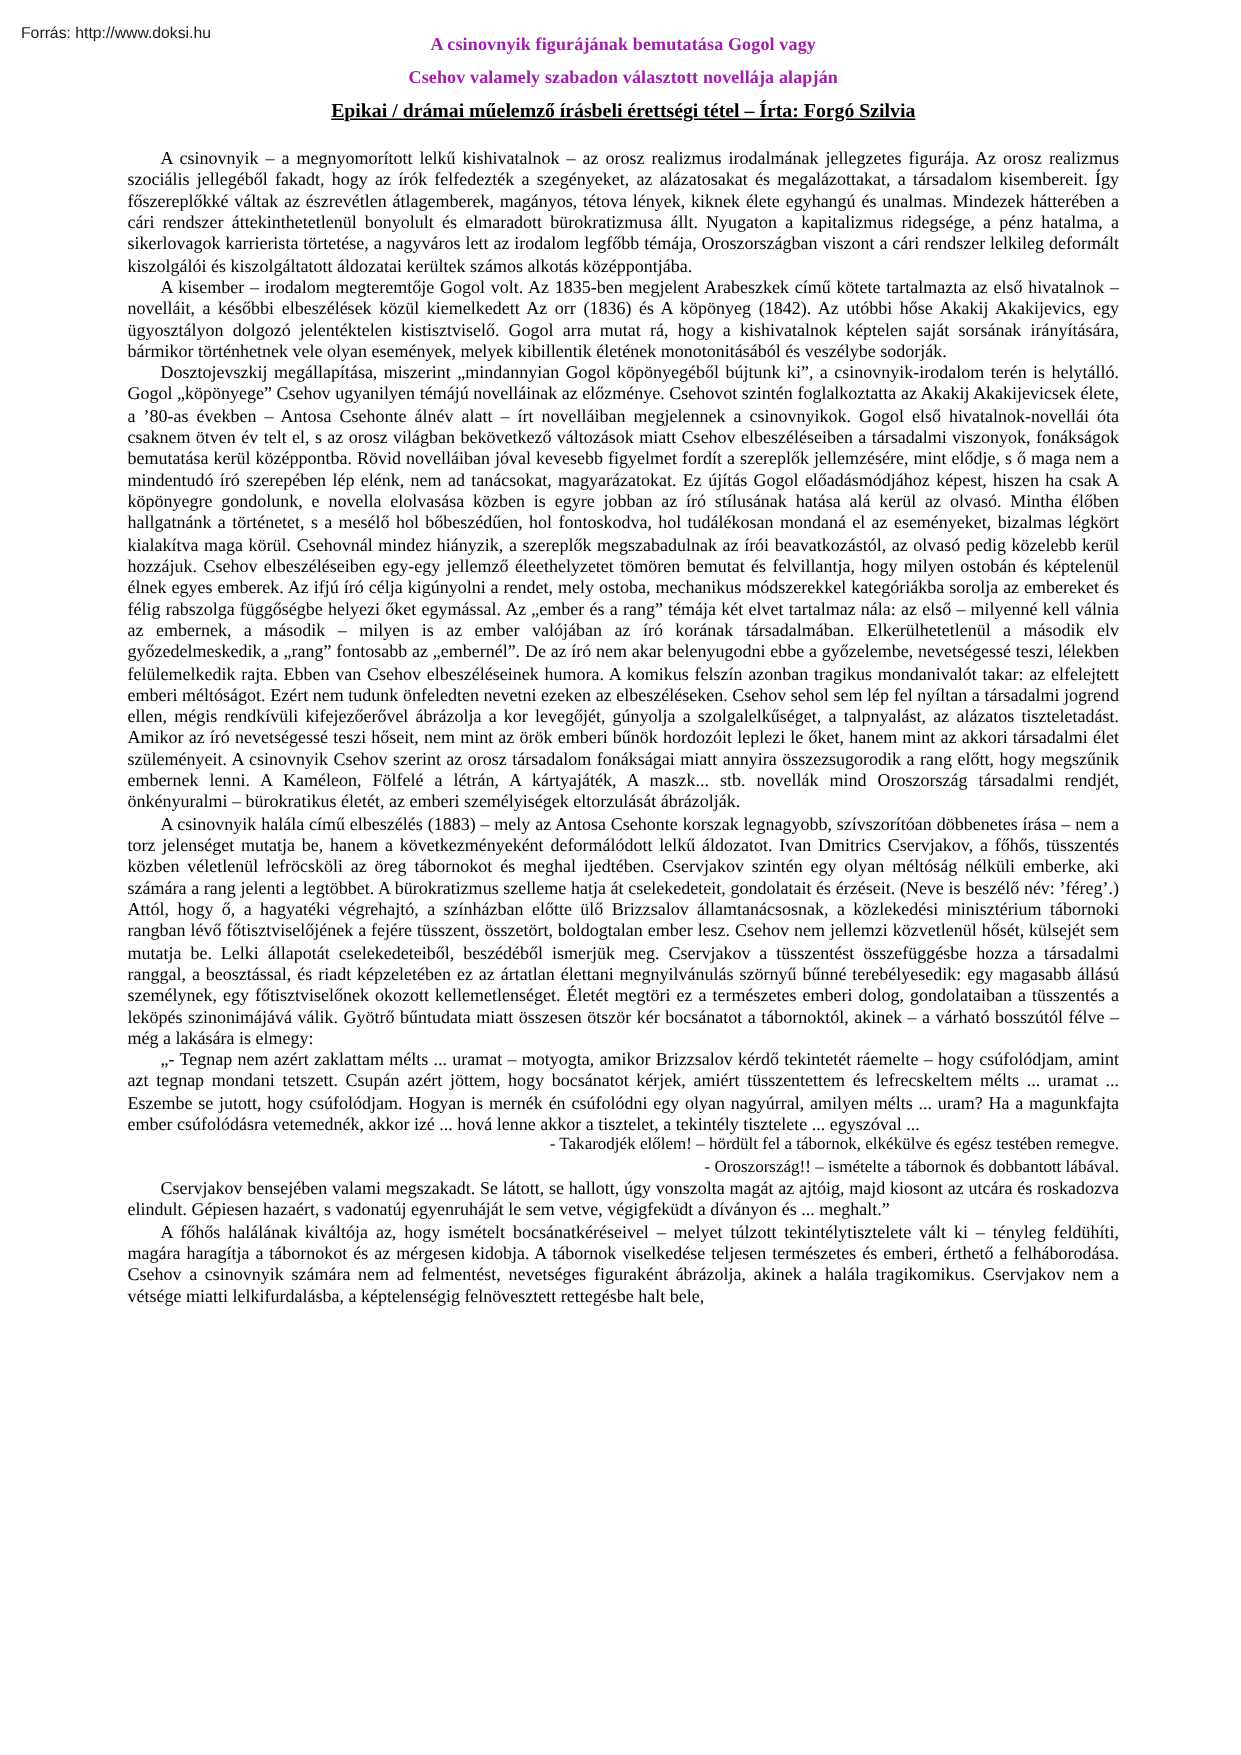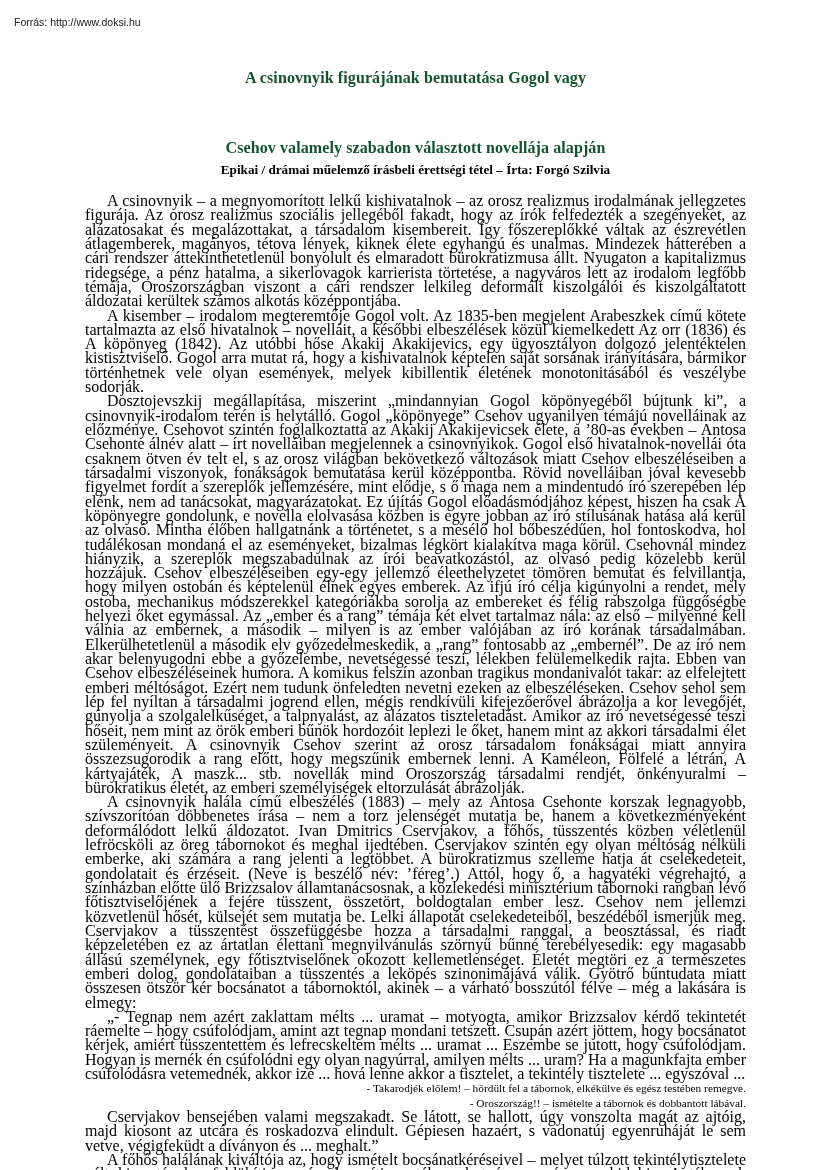--- a/index.html
+++ b/index.html
@@ -43,45 +43,45 @@
     width: 661px;
   }
 
   .title-block {
     padding-top: 19px;
     text-align: center;
   }
   .title-line {
     font-family: "Liberation Serif", "DejaVu Serif", serif;
     font-weight: bold;
-    font-size: 16px;
+    font-size: 12px;
     line-height: 21.5px;
     letter-spacing: 0.1px;
-    color: #14532d;
-    margin-top: 48px;
+    color: #a21caf;
   }
   .subtitle-line {
     font-family: "Liberation Serif", "DejaVu Serif", serif;
     font-weight: bold;
     font-size: 13.2px;
     line-height: 19px;
     padding-top: 2px;
     color: #000;
+    text-decoration: underline;
   }
 
   .body-text {
     padding-top: 15px;
   }
 
   p.para {
     margin: 0;
     padding: 0;
     text-align: justify;
     text-justify: inter-word;
-    font-size: 16px;
+    font-size: 12px;
     line-height: 14.32px;
     text-indent: 22px;
     color: #000;
     hyphens: none;
   }
 
   p.dialogue {
     margin: 0;
     padding: 0;
     text-align: right;

